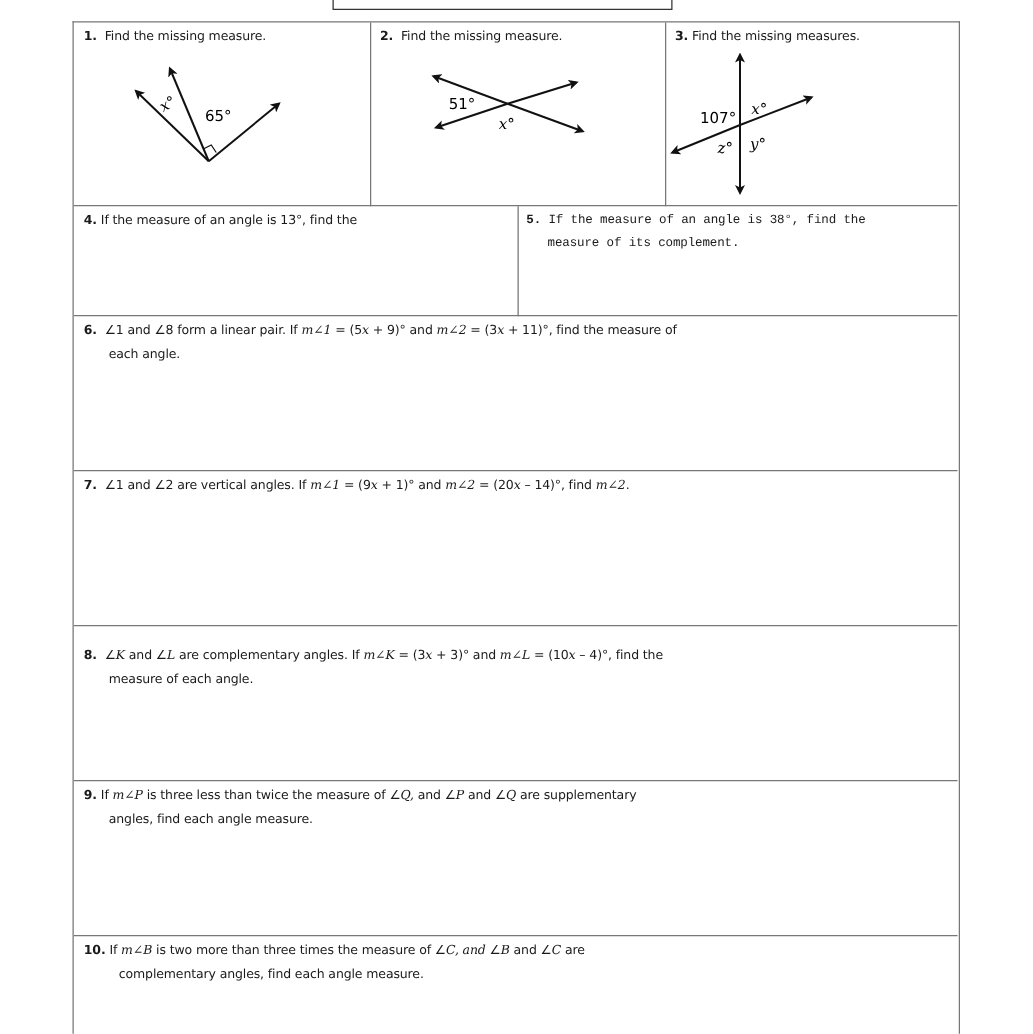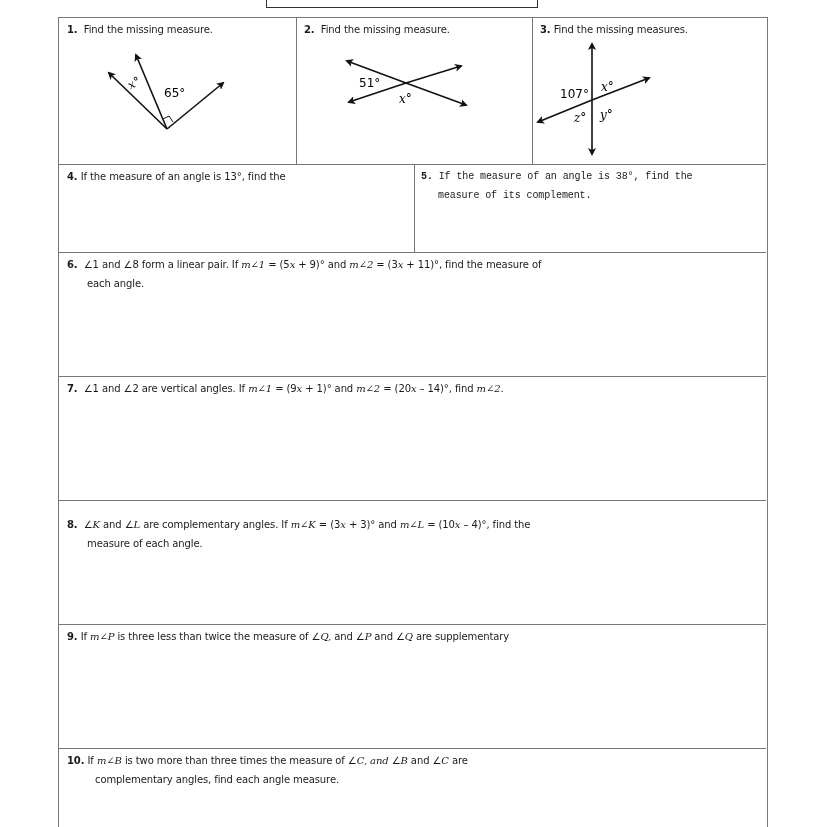--- a/index.html
+++ b/index.html
@@ -116,19 +116,20 @@
   <div class="cell" style="left:0;top:483px;width:707px;height:124px;"></div>
   <div class="q" style="left:8px;top:485px;margin-top:12px;">
     <span class="num">8.</span>&nbsp;
     <span>∠</span><span class="m">K</span><span> and ∠</span><span class="m">L</span><span>  are complementary angles.  If </span><span class="m">m∠K</span><span>  = (3</span><span class="m">x</span><span> + 3)°  and </span><span class="m">m∠L</span><span>  = (10</span><span class="m">x</span><span> – 4)°, find the</span>
     <span class="indent">measure of each angle.</span>
   </div>
 
   <div class="cell" style="left:0;top:607px;width:707px;height:124px;"></div>
   <div class="q" style="left:8px;top:581px;margin-top:28px;">
     <span class="num">9.</span>&nbsp;<span>If </span><span class="m">m∠P</span><span> is three less than twice the measure of ∠</span><span class="m">Q,</span><span> and ∠</span><span class="m">P</span><span> and ∠</span><span class="m">Q</span><span> are supplementary</span>
+    <span class="indent">angles, find each angle measure.</span>
   </div>
 
   <div class="q" style="left:8px;top:733px;">
     <span class="num">10.</span>&nbsp;<span>If </span><span class="m">m∠B</span><span> is two more than three times the measure of ∠</span><span class="m">C, and</span><span> ∠</span><span class="m">B</span><span> and ∠</span><span class="m">C</span><span> are</span>
     <span class="indent" style="padding-left:28px;">complementary angles, find each angle measure.</span>
   </div>
 </div>
 
 </body></html>

